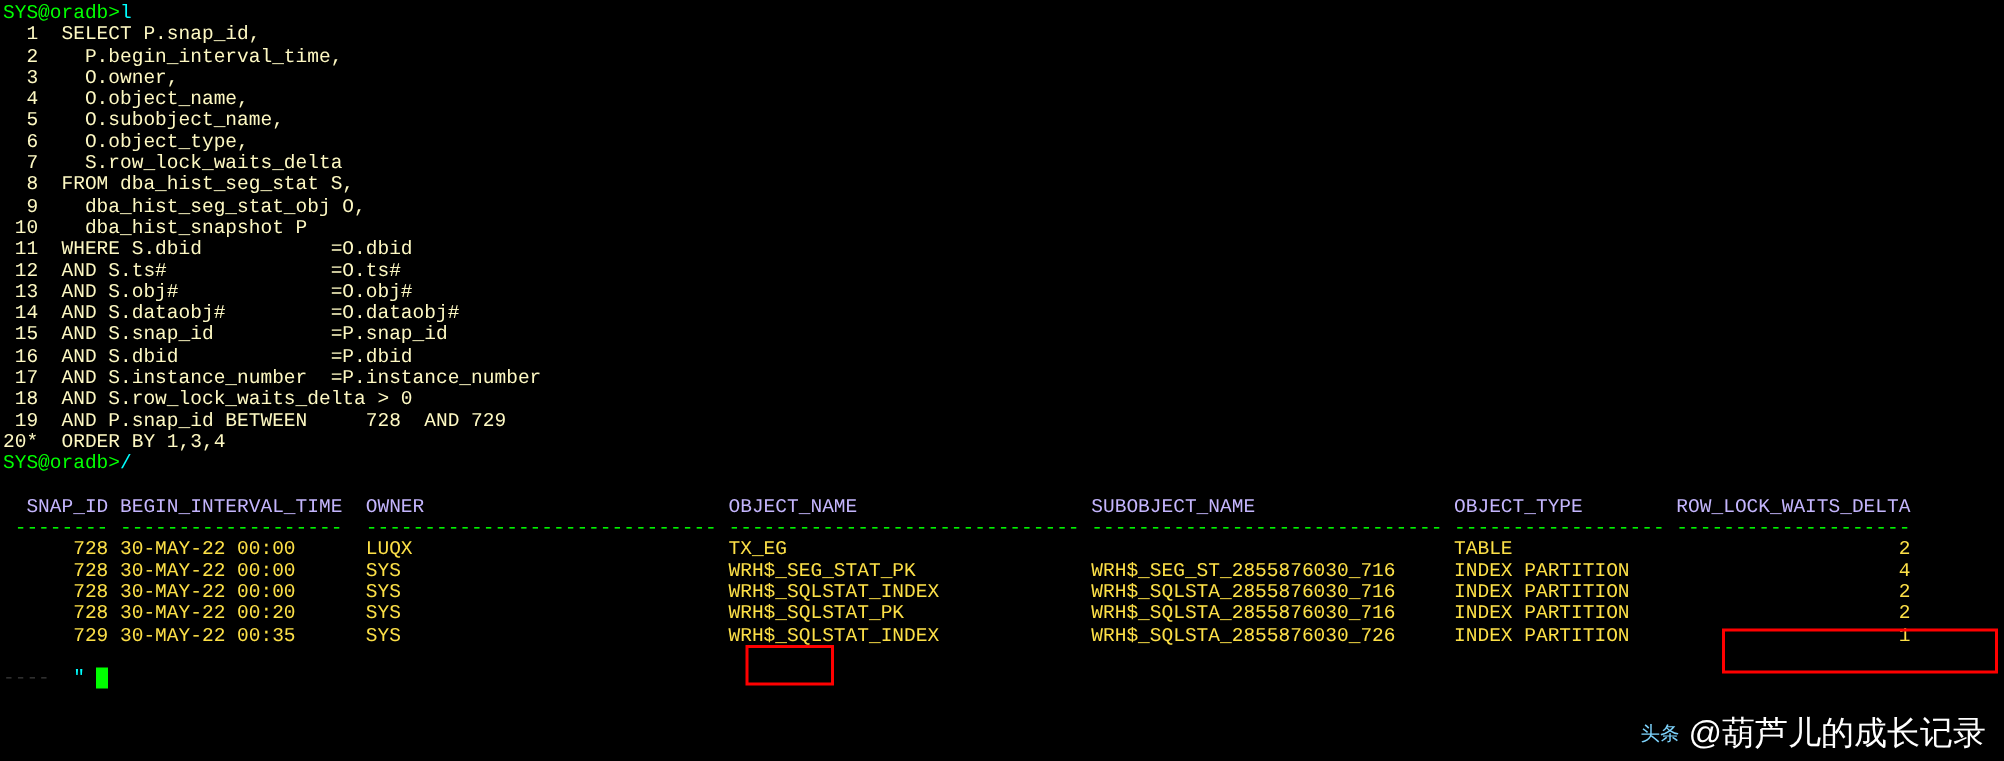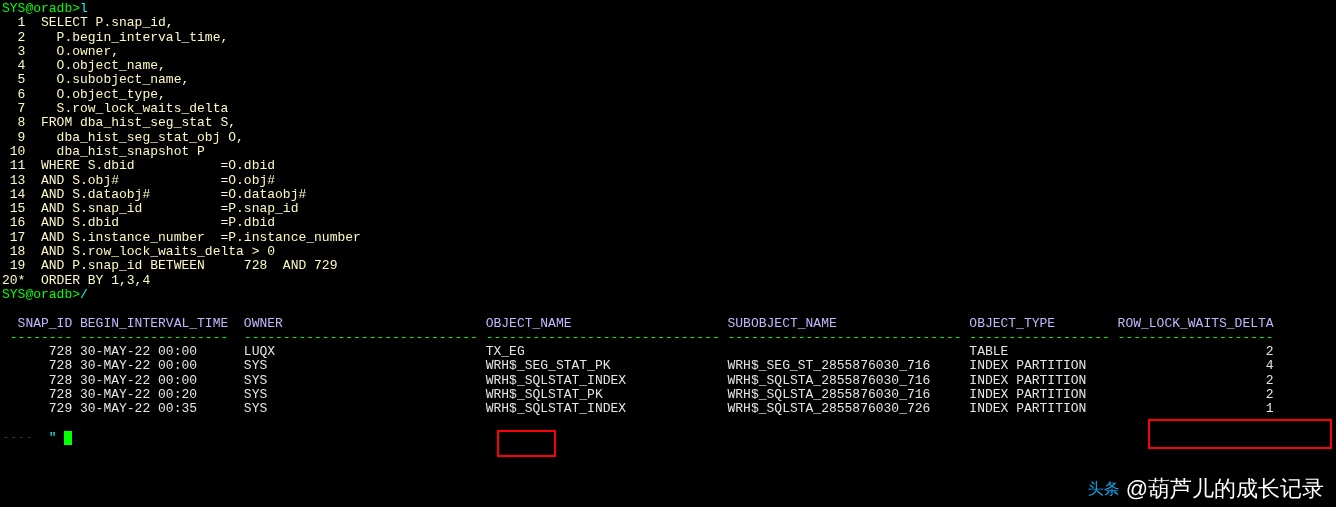--- a/index.html
+++ b/index.html
@@ -36,21 +36,21 @@
     .header-row {
       white-space: pre;
       color: #c4b5fd;
     }
     .dash-row {
       white-space: pre;
       color: #00ff00;
     }
     .data-row {
       white-space: pre;
-      color: #e5e5e5;
+      color: #fde047;
     }
     .red-box1 {
       position: absolute;
       border: 2px solid #ff0000;
       top: 430px;
       left: 497px;
       width: 59px;
       height: 27px;
       pointer-events: none;
     }
@@ -69,22 +69,22 @@
       right: 12px;
       font-family: 'Microsoft YaHei', 'SimHei', Arial, sans-serif;
       font-size: 22px;
       font-weight: 500;
       color: #ffffff;
       display: flex;
       align-items: center;
       gap: 6px;
     }
     .watermark-label {
-      font-size: 16px;
-      color: #0ea5e9;
+      font-size: 13px;
+      color: #7dd3fc;
     }
     .cursor {
       background: #00ff00;
       width: 8px;
       height: 14px;
       display: inline-block;
       vertical-align: middle;
     }
   </style>
 </head>
@@ -97,20 +97,21 @@
       <div class="sql-line">  2    P.begin_interval_time,</div>
       <div class="sql-line">  3    O.owner,</div>
       <div class="sql-line">  4    O.object_name,</div>
       <div class="sql-line">  5    O.subobject_name,</div>
       <div class="sql-line">  6    O.object_type,</div>
       <div class="sql-line">  7    S.row_lock_waits_delta</div>
       <div class="sql-line">  8  FROM dba_hist_seg_stat S,</div>
       <div class="sql-line">  9    dba_hist_seg_stat_obj O,</div>
       <div class="sql-line"> 10    dba_hist_snapshot P</div>
       <div class="sql-line"> 11  WHERE S.dbid           =O.dbid</div>
+      <div class="sql-line"> 12  AND S.ts#              =O.ts#</div>
       <div class="sql-line"> 13  AND S.obj#             =O.obj#</div>
       <div class="sql-line"> 14  AND S.dataobj#         =O.dataobj#</div>
       <div class="sql-line"> 15  AND S.snap_id          =P.snap_id</div>
       <div class="sql-line"> 16  AND S.dbid             =P.dbid</div>
       <div class="sql-line"> 17  AND S.instance_number  =P.instance_number</div>
       <div class="sql-line"> 18  AND S.row_lock_waits_delta &gt; 0</div>
       <div class="sql-line"> 19  AND P.snap_id BETWEEN     728  AND 729</div>
       <div class="sql-line">20*  ORDER BY 1,3,4</div>
     </div>
   <div class="prompt-line"><span class="prompt">SYS@oradb&gt;</span><span class="cyan">/</span></div>

